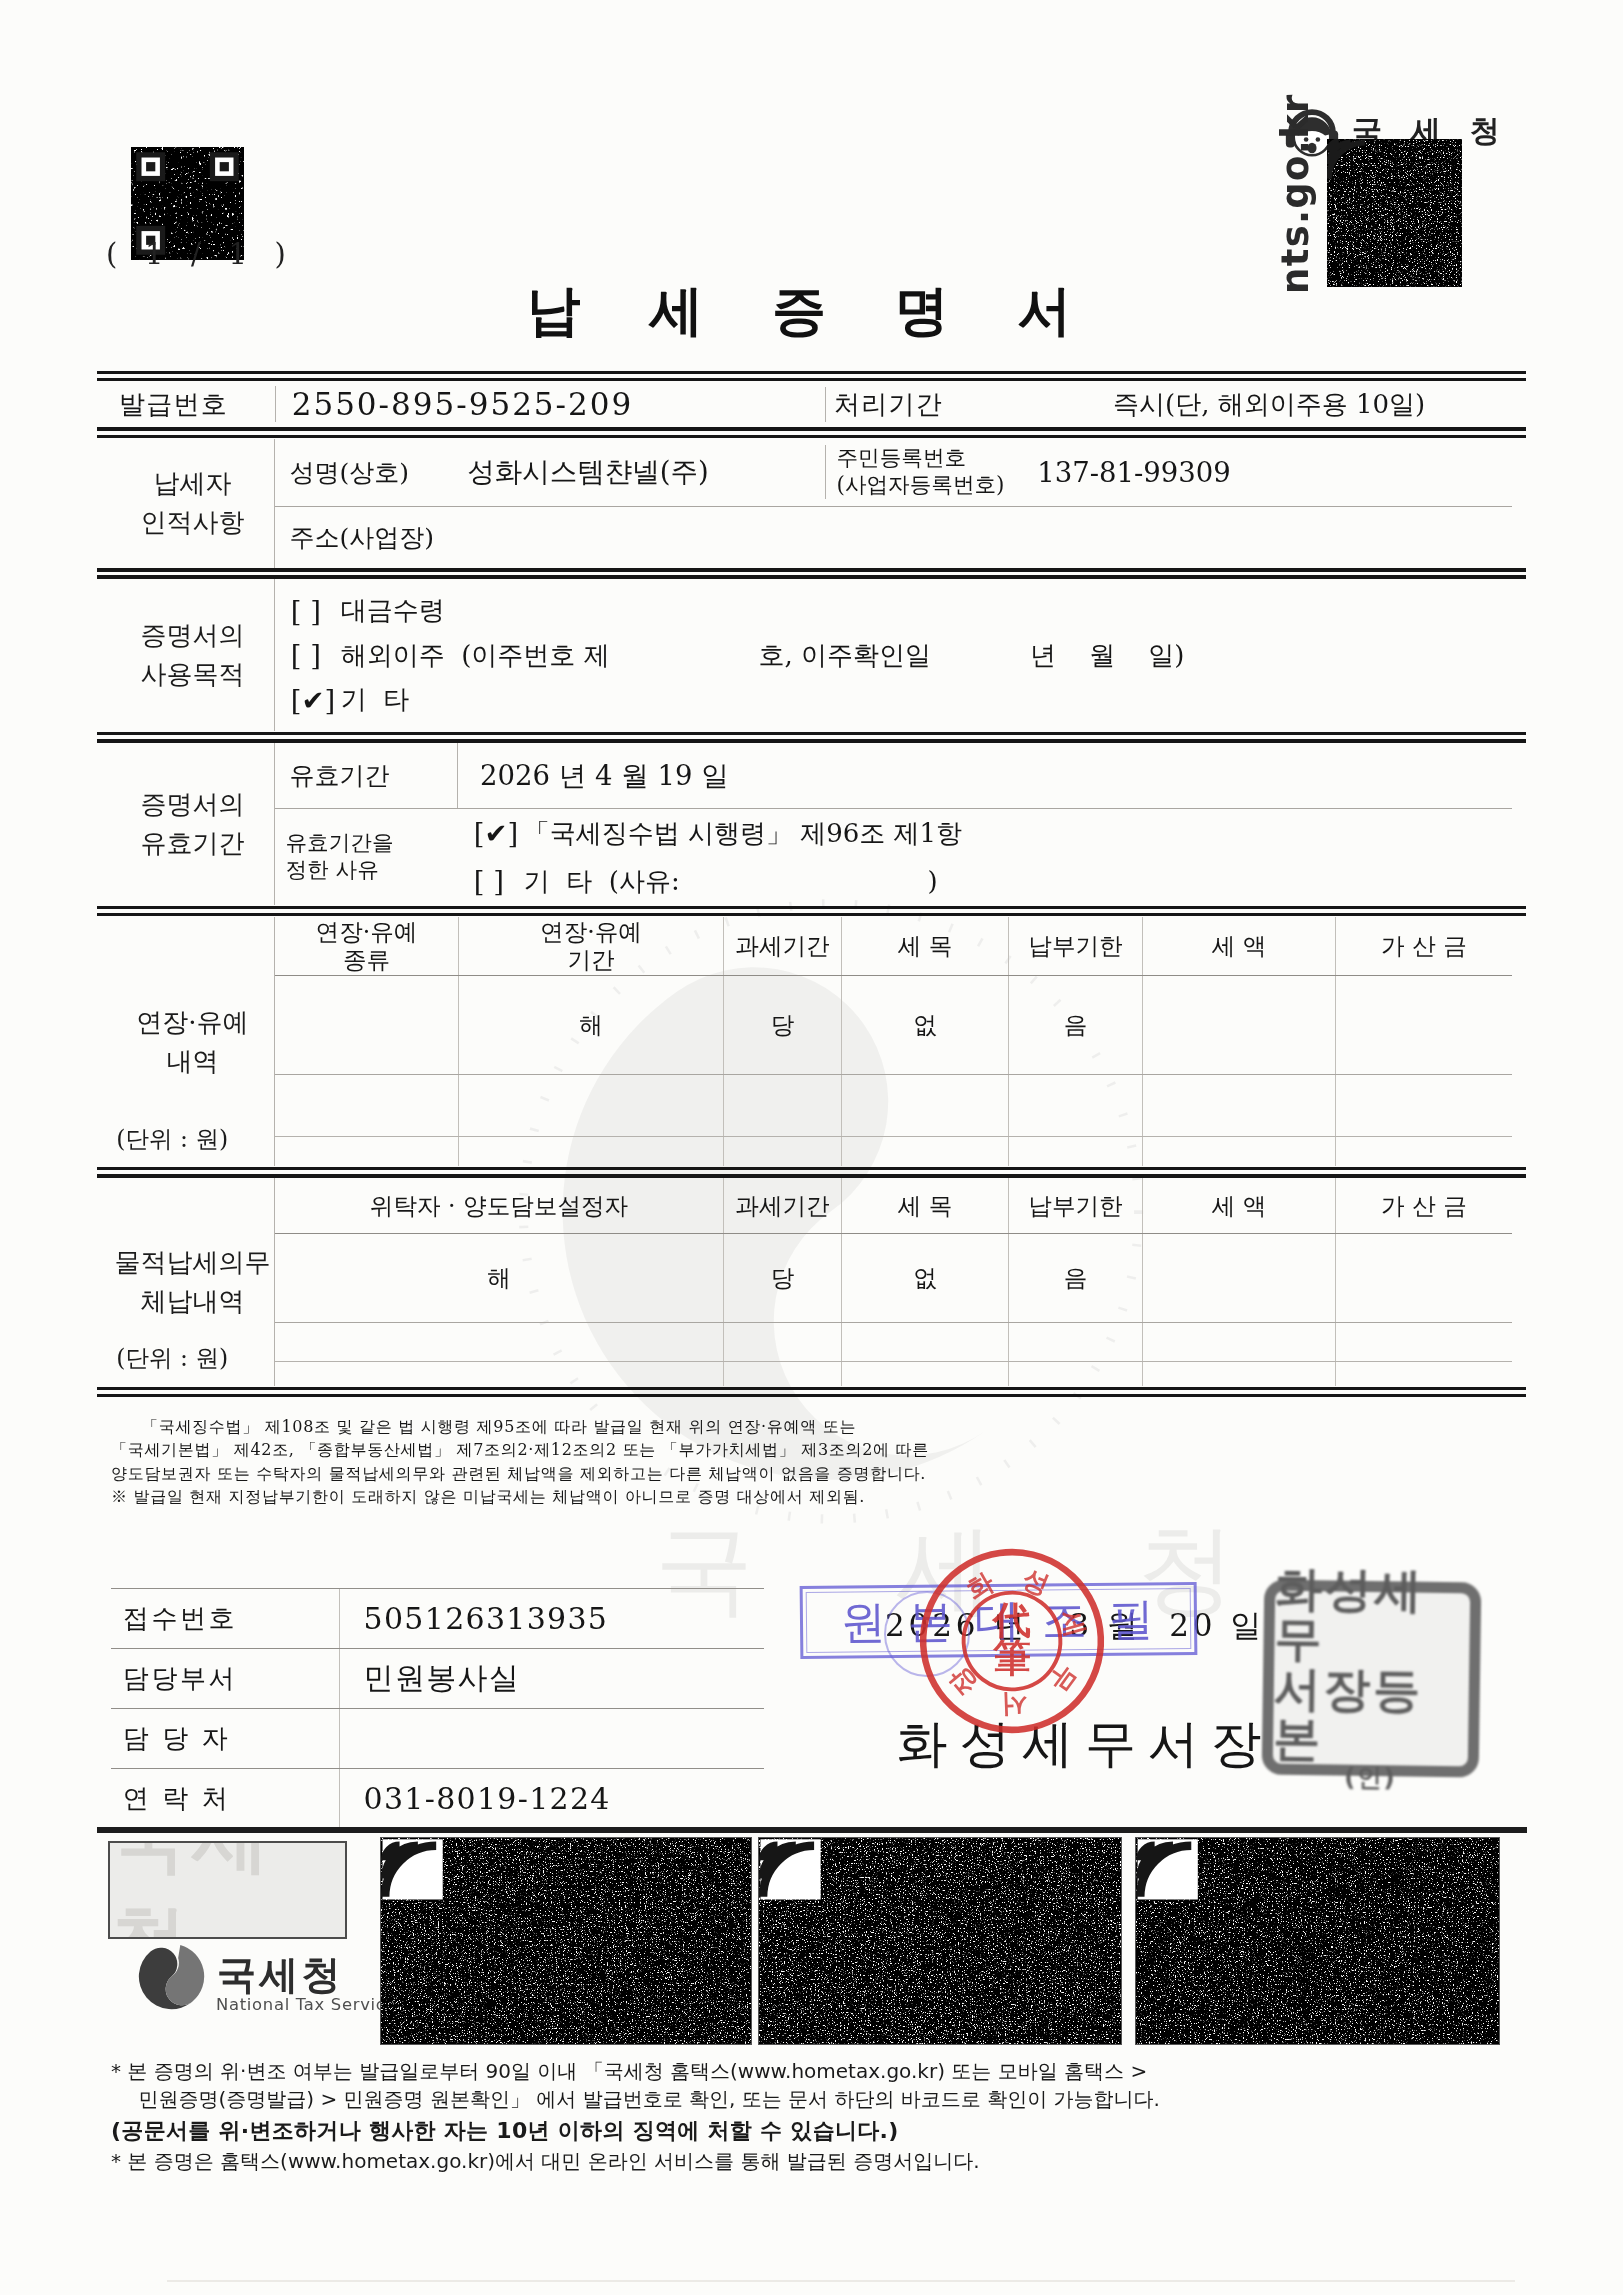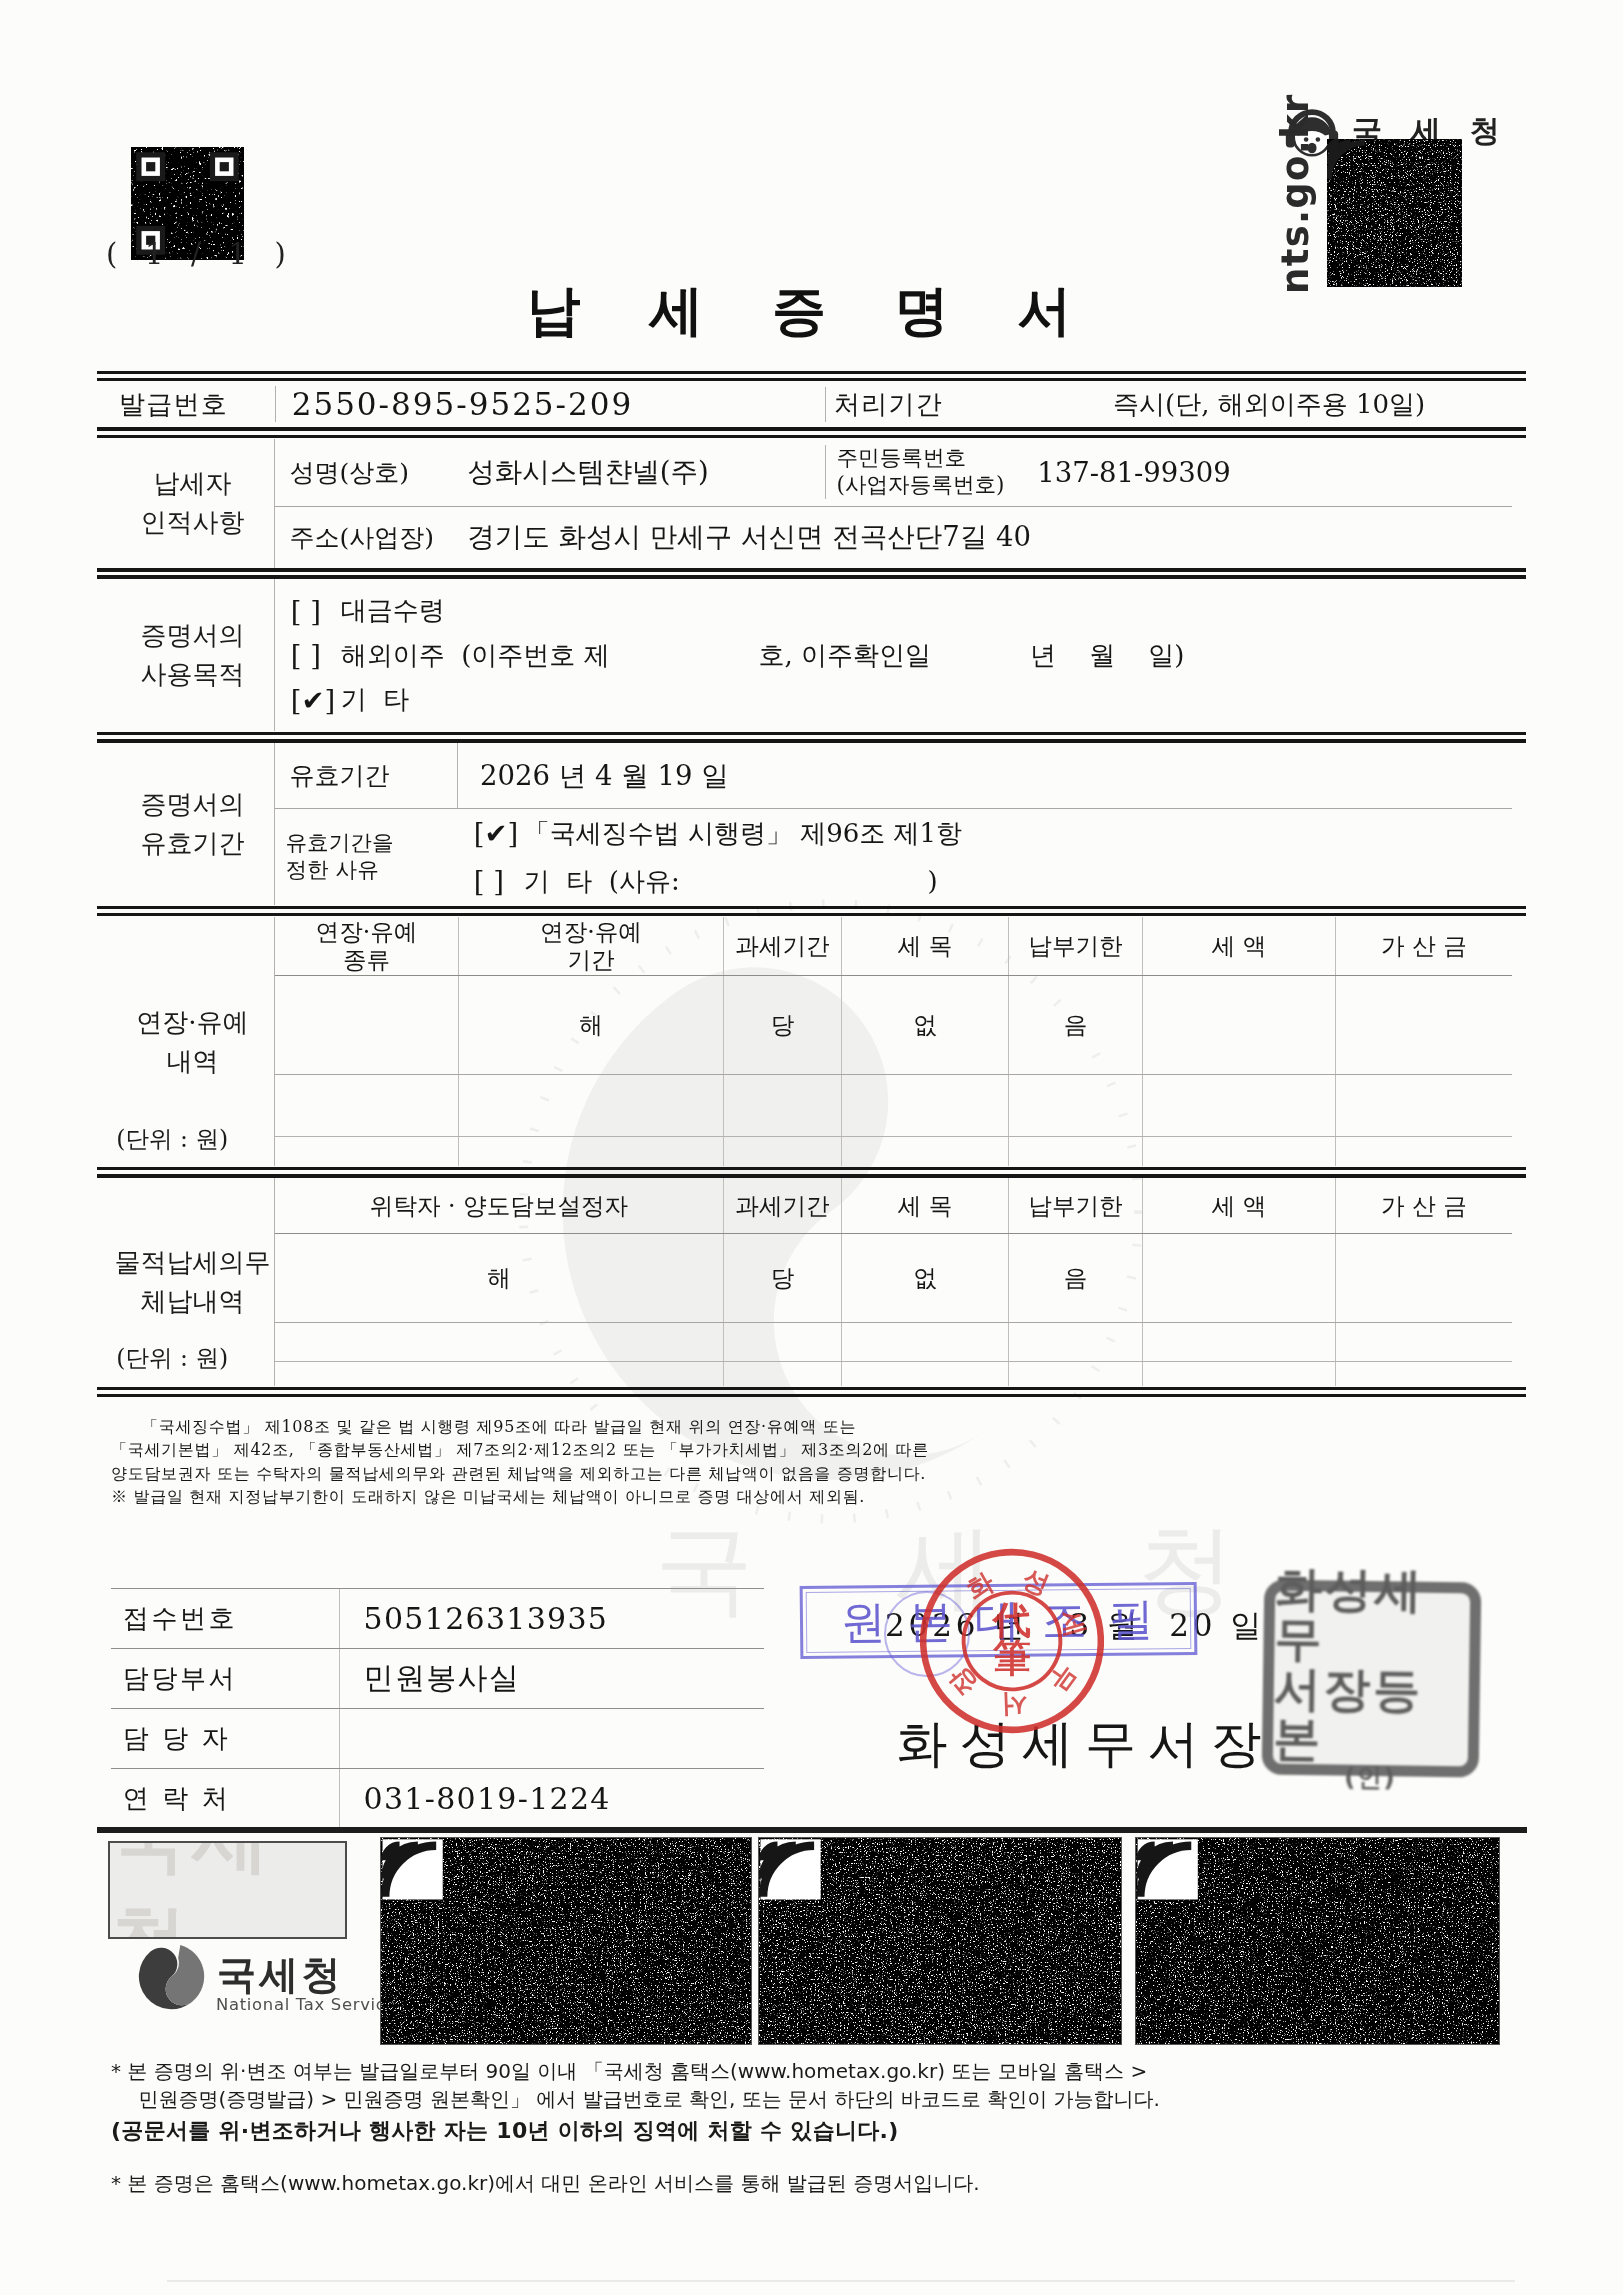--- a/index.html
+++ b/index.html
@@ -98,21 +98,21 @@
   .logo-kr { left: 217px; top: 1948px; font-family: "DejaVu Sans", "Liberation Sans", sans-serif; font-weight: bold; font-size: 39px; letter-spacing: 3.3px; color: #2d2d2d; }
   .logo-en { left: 216px; top: 1995px; font-family: "DejaVu Sans", "Liberation Sans", sans-serif; font-size: 16.4px; color: #4f4f4f; letter-spacing: 0.7px; }
   .barcode { top: 1837px; height: 208px; border: 1.3px solid #555; background: #fff; overflow: hidden; }
   .barcode svg { display: block; }
 
   
   .footer { left: 111px; top: 2057px; width: 1420px; font-family: "DejaVu Sans", "Liberation Sans", sans-serif; color: #1a1a1a; }
   .footer .f1, .footer .f2, .footer .f4 { font-size: 20px; line-height: 1.42; }
   .footer .f2 { padding-left: 27.5px; }
   .footer .f3 { font-size: 22px; font-weight: bold; line-height: 1.5; letter-spacing: 0.3px; }
-  .footer .f4 { margin-top: 22px; }
+  .footer .f4 { }
 
   .microprint { left: 167px; top: 2280px; width: 1348px; height: 2px; background: #eceae6; }
 </style>
 </head>
 <body>
 
 <div class="page">
 
   <svg width="0" height="0" style="position:absolute">
     <defs>
@@ -210,21 +210,20 @@
           <div class="cell-lab">성명(상호)</div>
           <div class="cell-val">성화시스템챤넬(주)</div>
           <div class="cell-lab2 vline">
             <div>주민등록번호</div>
             <div>(사업자등록번호)</div>
           </div>
           <div class="cell-val">137-81-99309</div>
         </div>
         <div class="tp-rowB">
           <div class="cell-lab">주소(사업장)</div>
-          <div class="cell-val">경기도 화성시 만세구 서신면 전곡산단7길 40</div>
         </div>
       </div>
     </div>
 
     <div class="hr2"></div>
 
     <div class="sec">
       <div class="sec-label">
         <span>증명서의</span>
         <span>사용목적</span>

